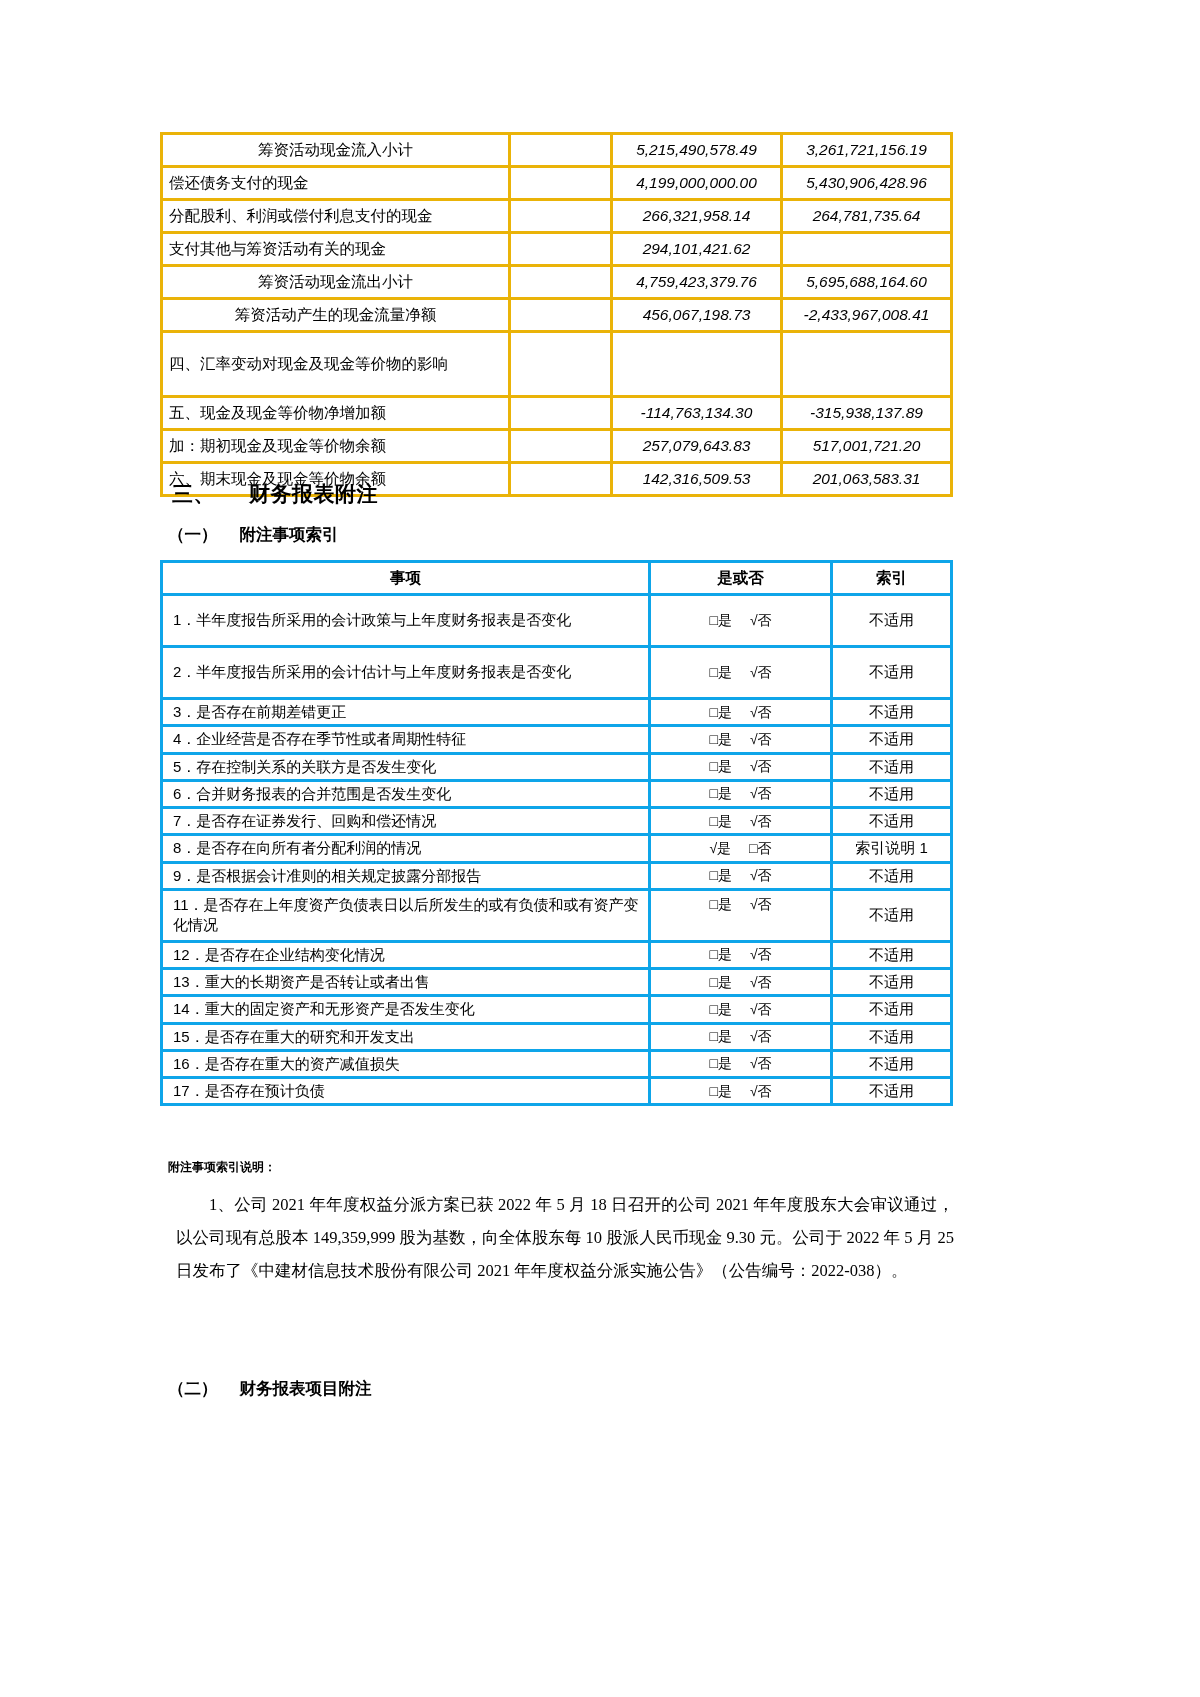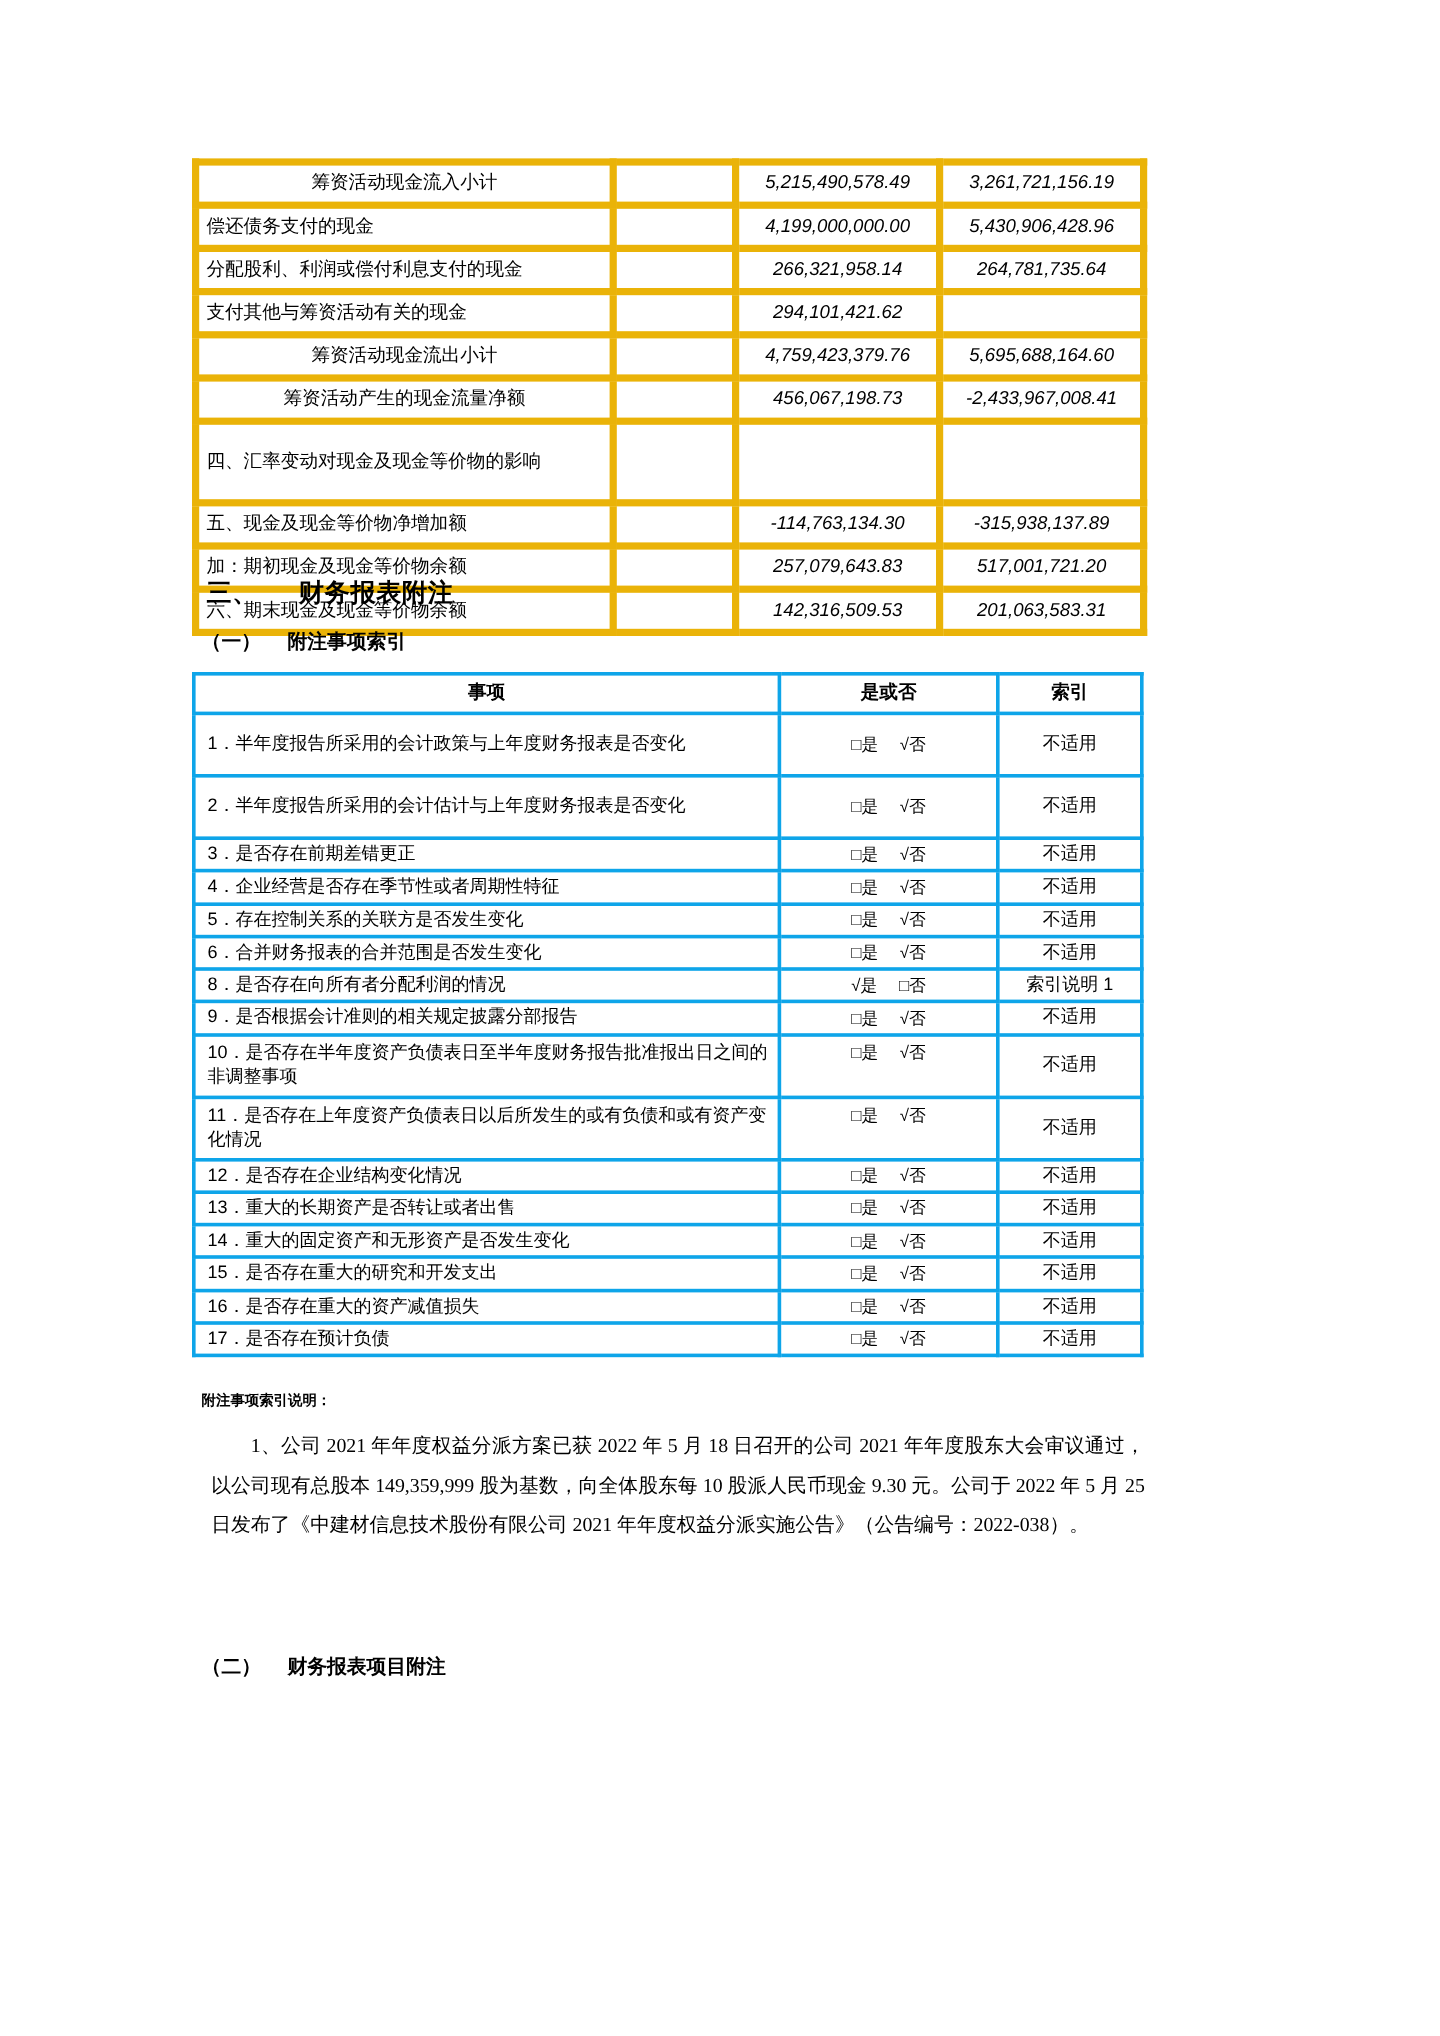--- a/index.html
+++ b/index.html
@@ -30,21 +30,21 @@
     width: 790px;
   }
   table.cf {
     border-collapse: collapse;
     width: 790px;
     table-layout: fixed;
     font-family: "Liberation Sans", sans-serif;
     font-size: 15.5px;
   }
   table.cf td {
-    border: 6px solid #eab308;
+    border: 3px solid #eab308;
     padding: 3px 6px;
     height: 24px;
     vertical-align: middle;
     line-height: 1.25;
   }
   table.cf td.label {
     text-align: left;
   }
   table.cf td.label-center {
     text-align: center;
@@ -294,36 +294,36 @@
           <td class="ref">不适用</td>
         </tr>
         <tr style="height:26px;">
           <td class="item">6．合并财务报表的合并范围是否发生变化</td>
           <td class="yn">
             <span class="chk">□是</span><span class="chk2">√否</span>
           </td>
           <td class="ref">不适用</td>
         </tr>
         <tr style="height:26px;">
+          <td class="item">7．是否存在证券发行、回购和偿还情况</td>
+          <td class="yn">
+            <span class="chk">□是</span><span class="chk2">√否</span>
+          </td>
+          <td class="ref">不适用</td>
+        </tr>
+        <tr style="height:26px;">
           <td class="item">8．是否存在向所有者分配利润的情况</td>
           <td class="yn">
             <span class="chk">√是</span><span class="chk2">□否</span>
           </td>
           <td class="ref">索引说明 1</td>
         </tr>
         <tr style="height:26px;">
           <td class="item">9．是否根据会计准则的相关规定披露分部报告</td>
           <td class="yn">
-            <span class="chk">□是</span><span class="chk2">√否</span>
-          </td>
-          <td class="ref">不适用</td>
-        </tr>
-        <tr style="height:52px;">
-          <td class="item">10．是否存在半年度资产负债表日至半年度财务报告批准报出日之间的非调整事项</td>
-          <td class="yn" style="vertical-align:top; padding-top:4px;">
             <span class="chk">□是</span><span class="chk2">√否</span>
           </td>
           <td class="ref">不适用</td>
         </tr>
         <tr style="height:52px;">
           <td class="item">11．是否存在上年度资产负债表日以后所发生的或有负债和或有资产变化情况</td>
           <td class="yn" style="vertical-align:top; padding-top:4px;">
             <span class="chk">□是</span><span class="chk2">√否</span>
           </td>
           <td class="ref">不适用</td>

